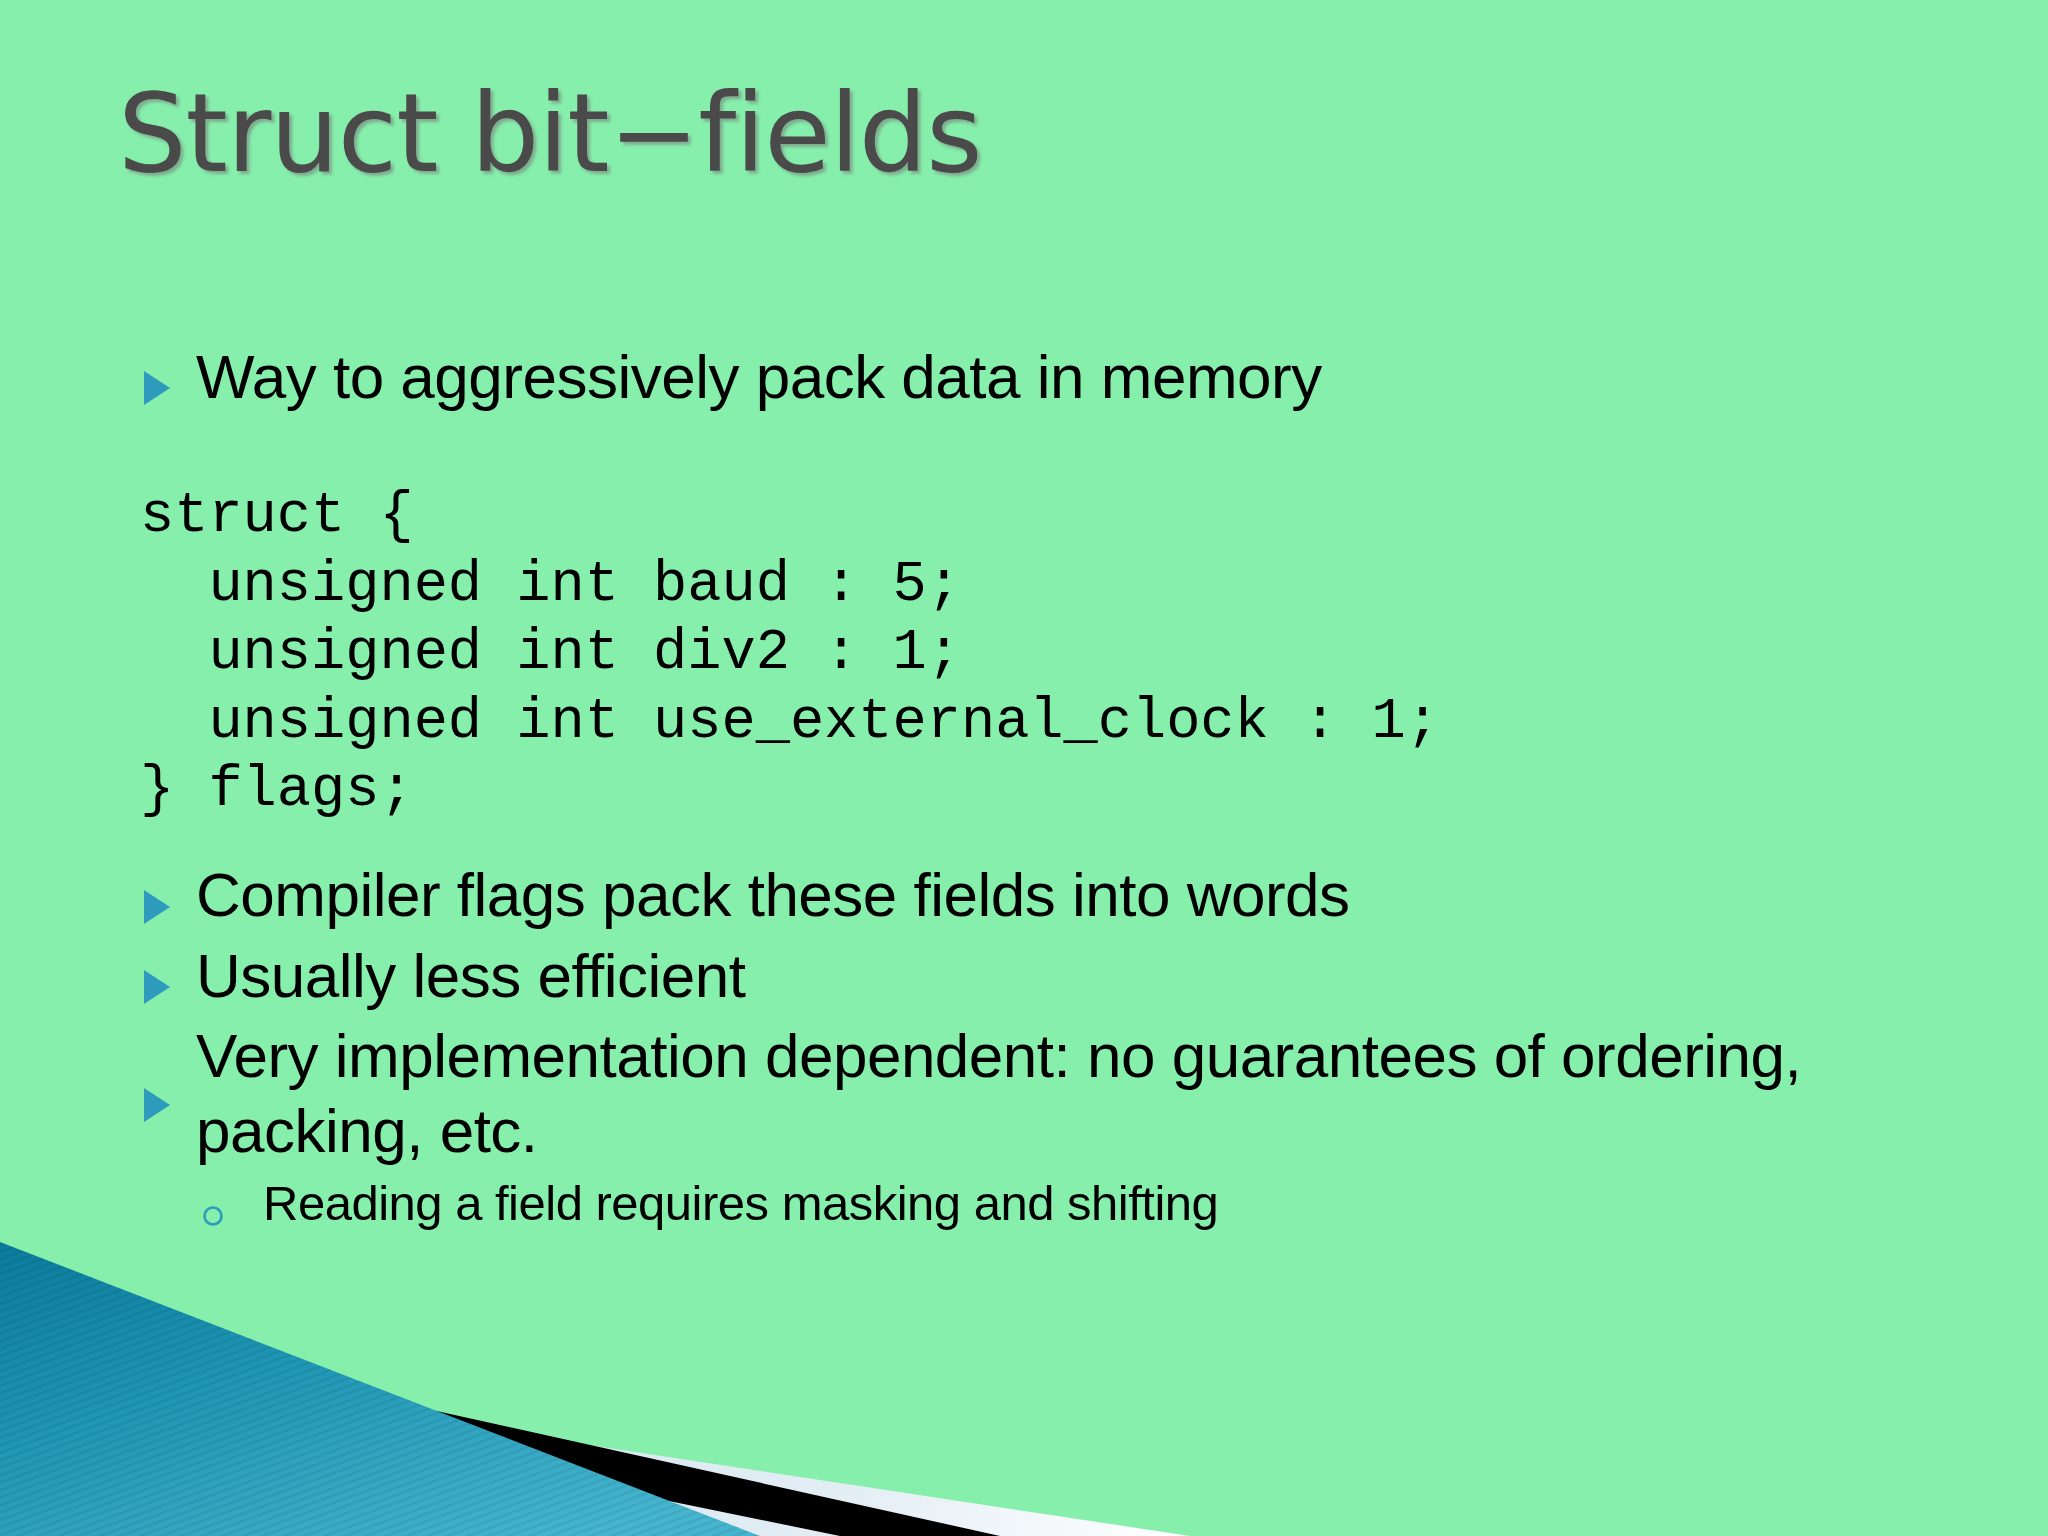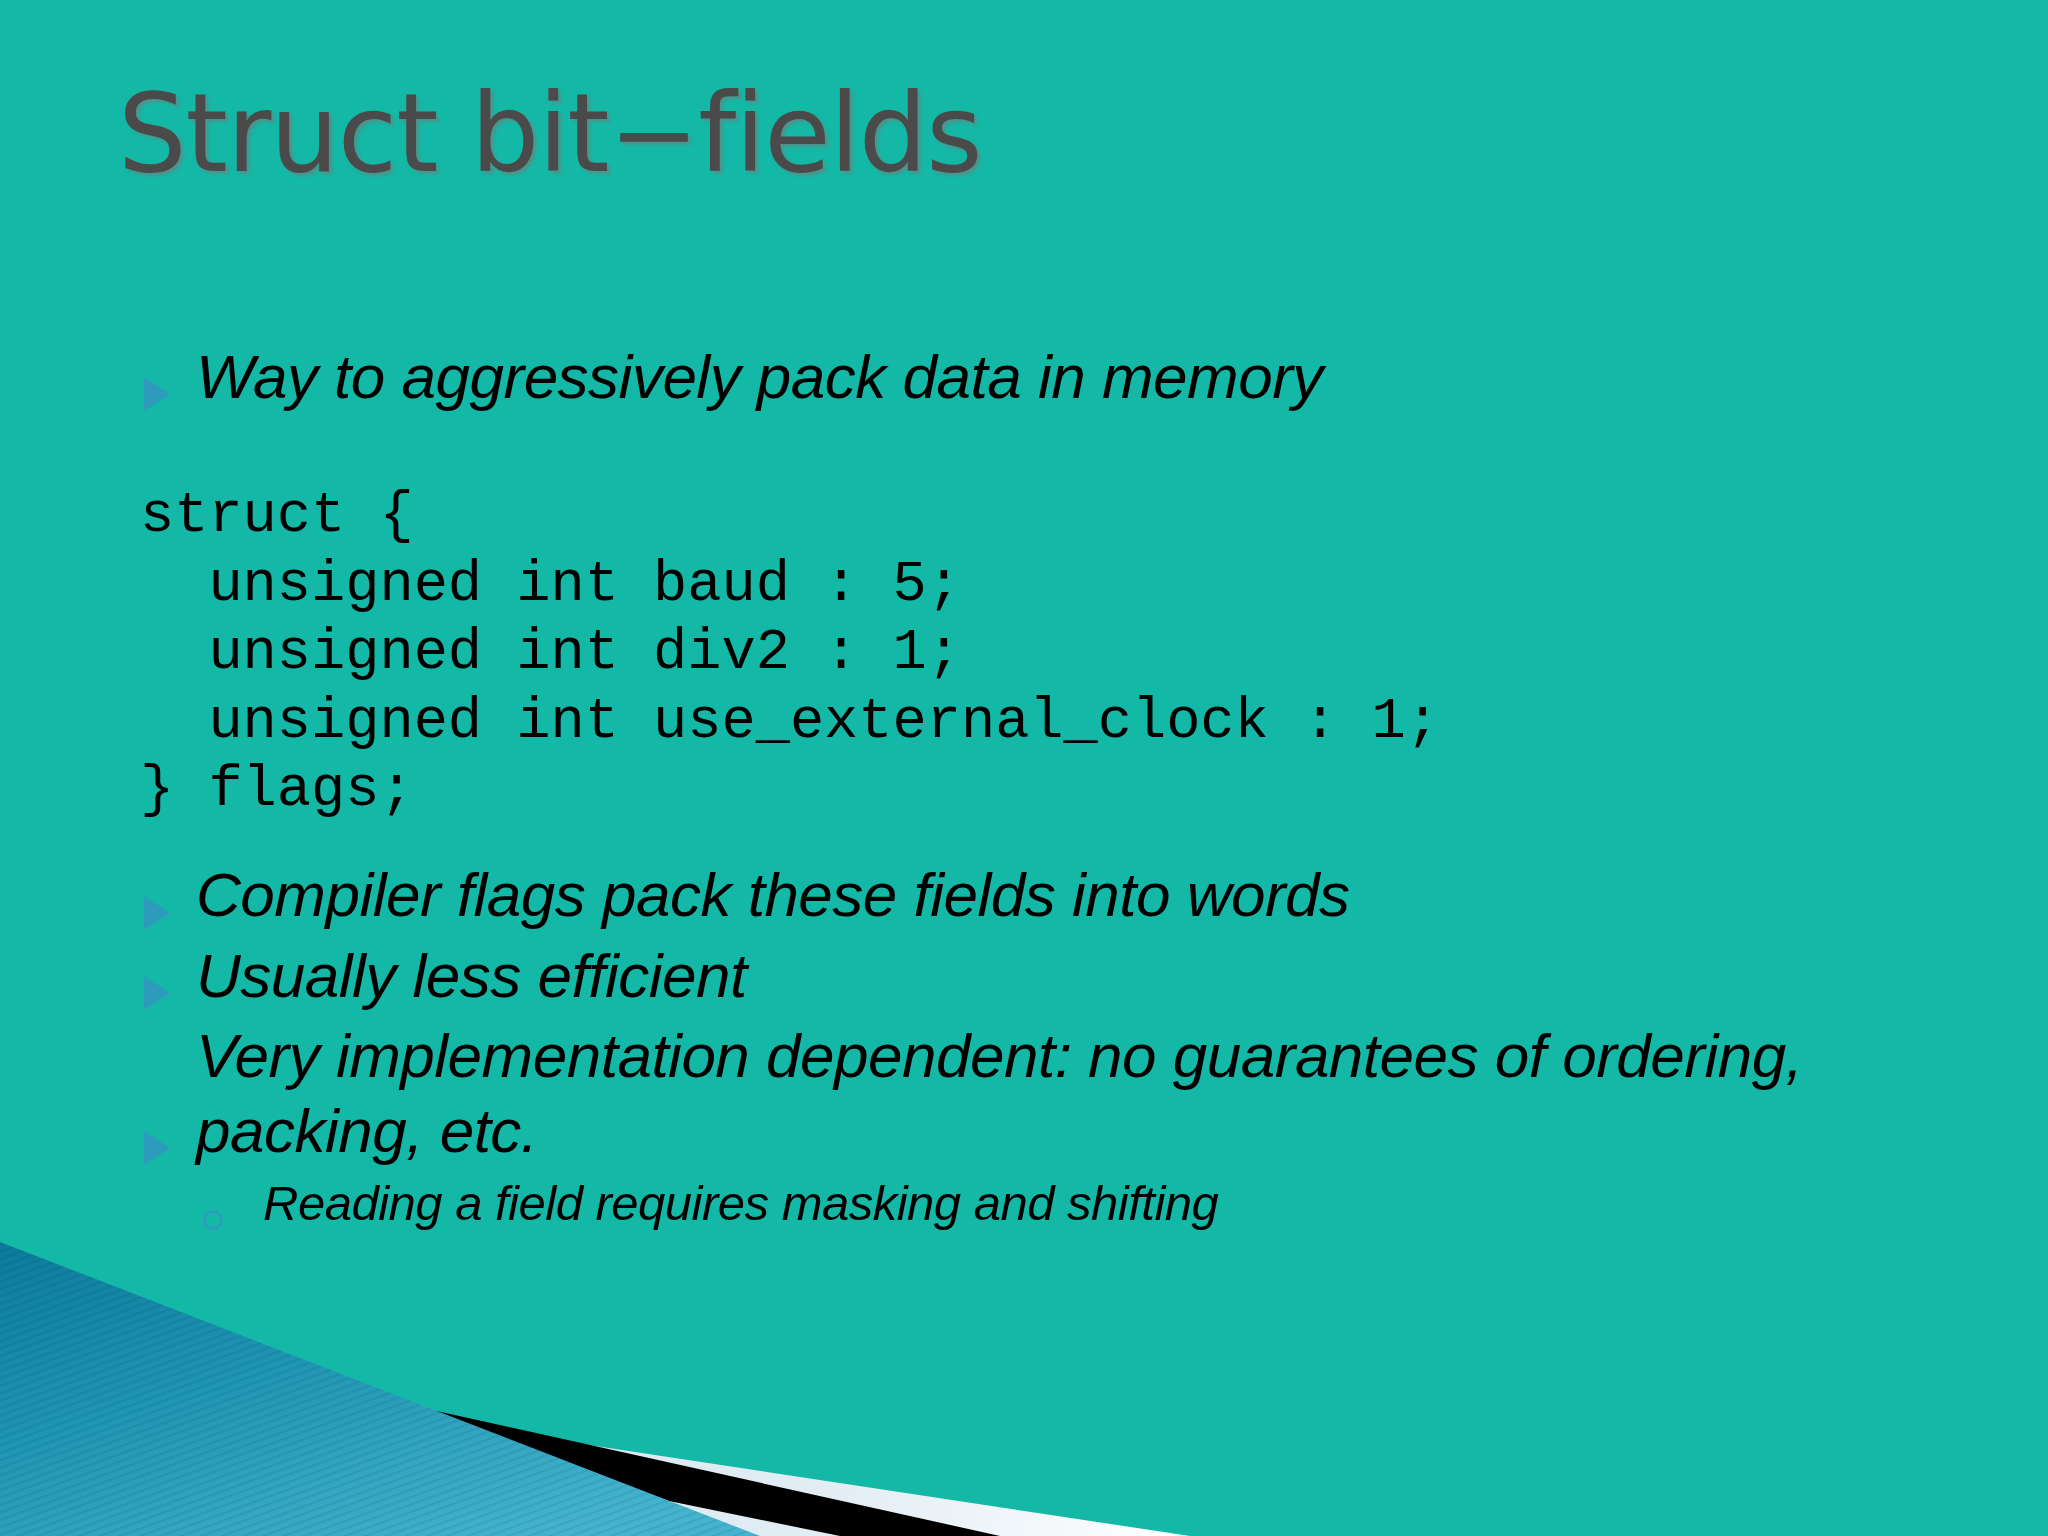--- a/index.html
+++ b/index.html
@@ -7,21 +7,21 @@
     padding: 0;
     background: #ffffff;
   }
   body {
     font-family: "Liberation Sans", sans-serif;
   }
   .slide {
     position: relative;
     width: 2048px;
     height: 1536px;
-    background: #14b8a6;
+    background: #86efac;
     overflow: hidden;
   }
 
   
   .corner-decor {
     position: absolute;
     left: 0;
     bottom: 0;
     width: 1250px;
     height: 330px;
@@ -52,23 +52,22 @@
   
   .content {
     position: absolute;
     left: 140px;
     top: 340px;
     width: 1800px;
   }
 
   .bullet-row {
     display: flex;
-    align-items: flex-end;
+    align-items: center;
     margin-bottom: 6px;
-    font-style: italic;
   }
   .bullet-marker {
     flex: 0 0 auto;
     width: 56px;
     padding-top: 22px;
     line-height: 0;
   }
   .bullet-marker svg { display: block; }
 
   .bullet-text {

